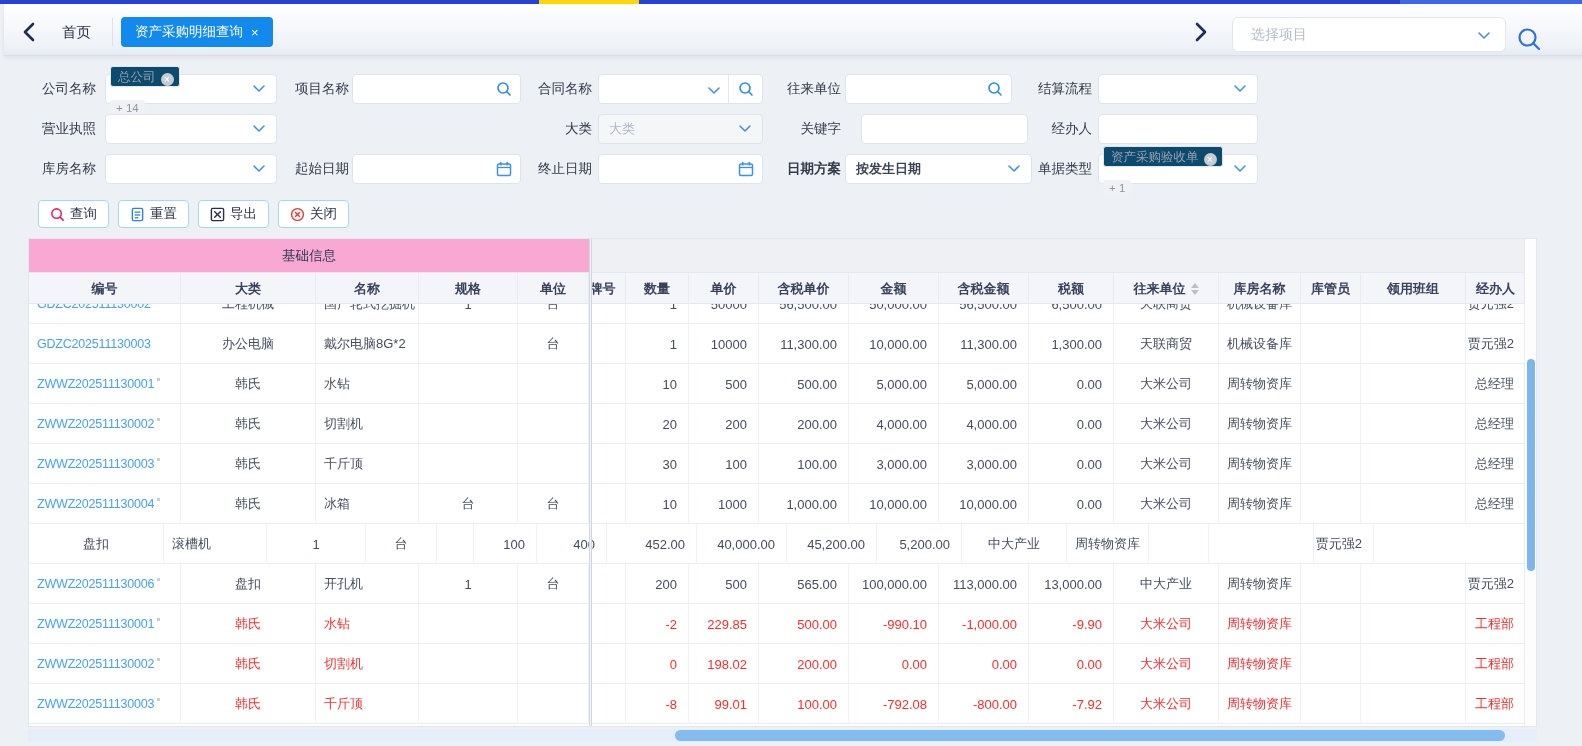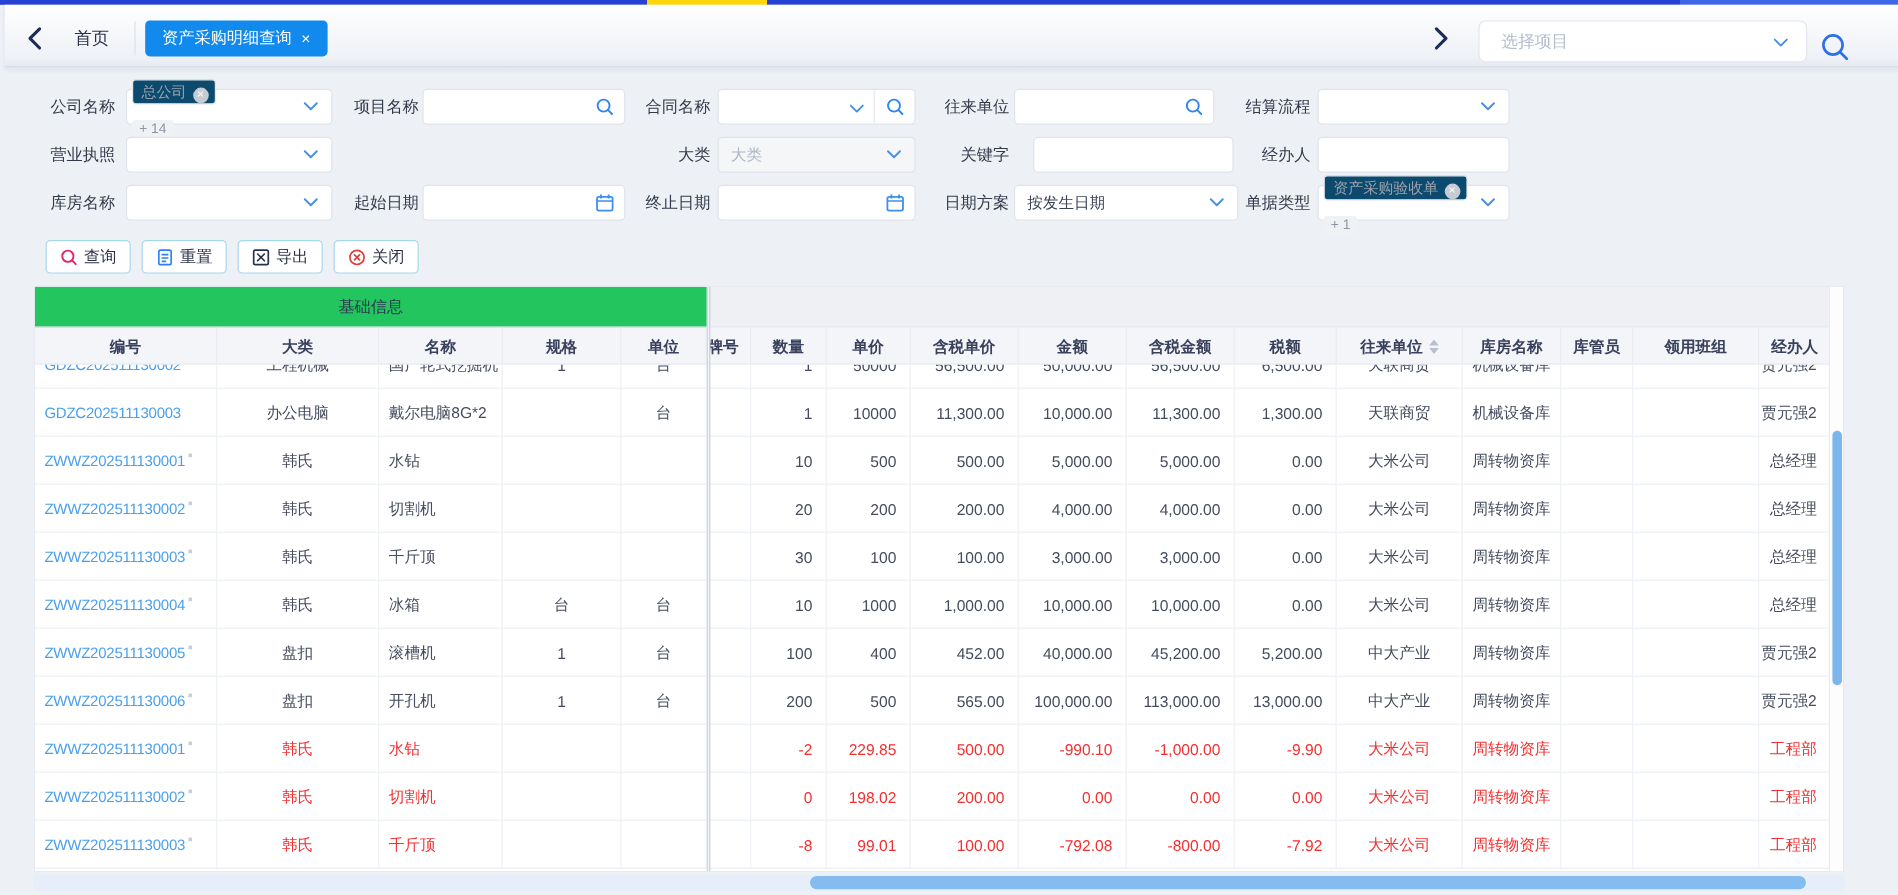--- a/index.html
+++ b/index.html
@@ -51,21 +51,21 @@
   
   .toolbar { position:absolute; left:38px; top:200px; display:flex; gap:9px; }
   .tbtn { height:28px; background:#fff; border:1px solid #a6d8ea; border-radius:4px; display:flex;
     align-items:center; padding:0 11px; font-size:13.5px; color:#2b3348; cursor:pointer; gap:5px; }
   .tbtn svg { width:15px; height:15px; }
 
   
   .tablewrap { position:absolute; left:28px; top:238px; width:1509px; height:489px; background:#fff;
     border:1px solid #e2e7ee; overflow:hidden; }
   .grp-row { position:absolute; left:0; top:0; height:34px; width:1497px; }
-  .grp-left { position:absolute; left:0; top:0; width:560px; height:34px; background:#22c55e;
+  .grp-left { position:absolute; left:0; top:0; width:560px; height:34px; background:#f9a8d4;
     border-bottom:1px solid #e3e7ee; display:flex; align-items:center; justify-content:center;
     font-size:13.5px; color:#2e3852; }
   .grp-right { position:absolute; left:560px; top:0; width:937px; height:34px; background:#eef0f4;
     border-bottom:1px solid #e3e7ee; }
   .thead { position:absolute; left:0; top:34px; width:1497px; height:31px; background:#f3f5f9;
     border-bottom:1px solid #e3e7ee; display:flex; }
   .th { height:31px; display:flex; align-items:center; font-size:13px; color:#39415c; font-weight:600;
     border-right:1px solid #e8ebf1; overflow:hidden; position:relative; }
   .tbody { position:absolute; left:0; top:65px; width:1497px; height:424px; overflow:hidden; }
   .tr { display:flex; height:40px; border-bottom:1px solid #e9edf3; background:#fff; }
@@ -271,21 +271,21 @@
       <span class="icon-right">
         <svg viewBox="0 0 16 16">
             <rect x="1.5" y="3" width="13" height="11.5" rx="1.5" fill="none" stroke="#3e8ef0" stroke-width="1.5"></rect>
             <line x1="4.8" y1="1" x2="4.8" y2="4.5" stroke="#3e8ef0" stroke-width="1.5"></line>
             <line x1="11.2" y1="1" x2="11.2" y2="4.5" stroke="#3e8ef0" stroke-width="1.5"></line>
             <line x1="1.5" y1="6.5" x2="14.5" y2="6.5" stroke="#3e8ef0" stroke-width="1.3"></line>
           </svg>
       </span>
     </div>
   </div>
-  <div class="fg" style="left:761px;top:154px;">
+  <div class="fg" style="left:761px;top:154px;font-weight:bold;">
     <span class="flabel" style="width:80px">日期方案</span>
     <div class="ctl" style="width:187px;margin-left:4px;justify-content:flex-end;">
       <span class="val">按发生日期</span>
       <span class="icon-right sel-chevron">
         <svg viewBox="0 0 14 14">
             <polyline points="2,5 7,10 12,5" fill="none" stroke="#4a90e2" stroke-width="1.6" stroke-linecap="round" stroke-linejoin="round"></polyline>
           </svg>
       </span>
     </div>
   </div>
@@ -527,24 +527,20 @@
           <div class="td al-right" style="width: 90px;">10,000.00</div>
           <div class="td al-right" style="width: 90px;">10,000.00</div>
           <div class="td al-right" style="width: 85px;">0.00</div>
           <div class="td al-center" style="width: 105px;">大米公司</div>
           <div class="td al-left" style="width: 82px;">周转物资库</div>
           <div class="td al-center" style="width: 60px;"></div>
           <div class="td al-center" style="width: 105px;"></div>
           <div class="td al-right" style="width: 60px;">总经理</div>
         </div>
         <div class="tr">
-          <div class="td al-left" style="width: 152px;">
-            <span class="idlink">ZWWZ202511130005</span>
-            <span class="idmark"></span>
-          </div>
           <div class="td al-center" style="width: 135px;">盘扣</div>
           <div class="td al-left" style="width: 103px;">滚槽机</div>
           <div class="td al-center" style="width: 99px;">1</div>
           <div class="td al-center" style="width: 71px;">台</div>
           <div class="td al-left" style="width: 37px;"></div>
           <div class="td al-right" style="width: 63px;">100</div>
           <div class="td al-right" style="width: 70px;">400</div>
           <div class="td al-right" style="width: 90px;">452.00</div>
           <div class="td al-right" style="width: 90px;">40,000.00</div>
           <div class="td al-right" style="width: 90px;">45,200.00</div>

